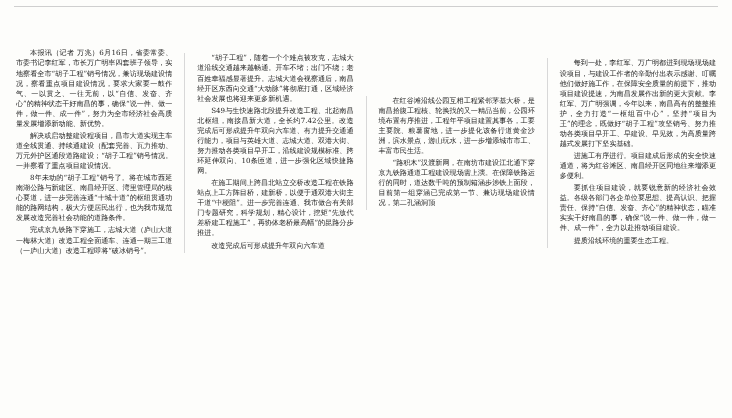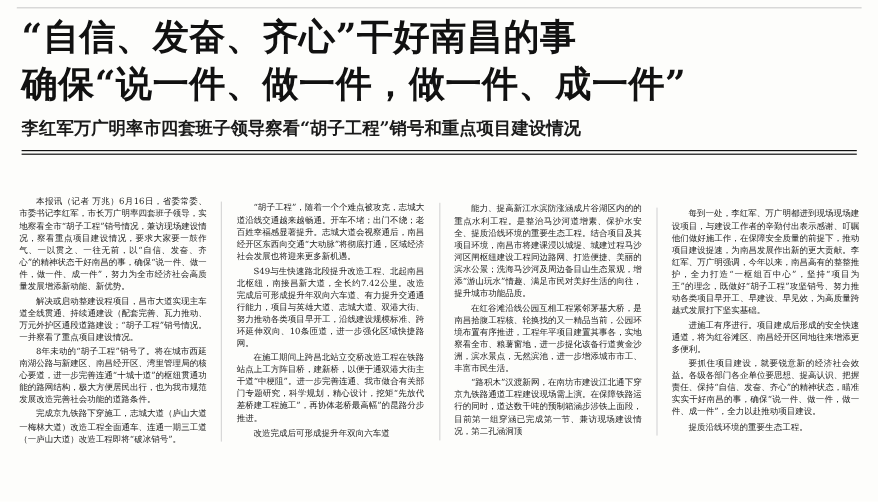--- a/index.html
+++ b/index.html
@@ -87,46 +87,39 @@
     margin: 0 0 2px 0;
     text-indent: 14px;
   }
 </style>
 </head>
 <body>
 
 <div class="page">
   <div class="top-rule"></div>
 
-  <div class="headline-block">
-    <h1 class="headline line1">“自信、发奋、齐心”干好南昌的事</h1>
-    <h1 class="headline line2">确保“说一件、做一件，做一件、成一件”</h1>
-    <div class="subhead">李红军万广明率市四套班子领导察看“胡子工程”销号和重点项目建设情况</div>
-    <div class="sub-rule"></div>
-  </div>
 
   <div class="columns">
 
     <div class="col">
       <p>本报讯（记者 万兆）6月16日，省委常委、市委书记李红军，市长万广明率四套班子领导，实地察看全市“胡子工程”销号情况，兼访现场建设情况，察看重点项目建设情况，要求大家要一鼓作气、一以贯之、一往无前，以“自信、发奋、齐心”的精神状态干好南昌的事，确保“说一件、做一件，做一件、成一件”，努力为全市经济社会高质量发展增添新动能、新优势。</p>
       <p>解决或启动整建设程项目，昌市大道实现主车道全线贯通、持续通建设（配套完善、瓦力推动、万元外护区通段道路建设；“胡子工程”销号情况。一并察看了重点项目建设情况。</p>
       <p>8年未动的“胡子工程”销号了。将在城市西延南湖公路与新建区、南昌经开区、湾里管理局的核心要道，进一步完善连通“十城十道”的枢纽贯通功能的路网结构，极大方便居民出行，也为我市规范发展改造完善社会功能的道路条件。</p>
       <p>完成京九铁路下穿施工，志城大道（庐山大道一梅林大道）改造工程全面通车、连通一期三工道（一庐山大道）改造工程即将“破冰销号”。</p>
     </div>
 
     <div class="col">
       <p>“胡子工程”，随着一个个难点被攻克，志城大道沿线交通越来越畅通。开车不堵；出门不绕；老百姓幸福感显著提升。志城大道会视察通后，南昌经开区东西向交通“大动脉”将彻底打通，区域经济社会发展也将迎来更多新机遇。</p>
       <p>S49与生快速路北段提升改造工程、北起南昌北枢纽，南接昌新大道，全长约7.42公里。改造完成后可形成提升年双向六车道、有力提升交通通行能力，项目与英雄大道、志城大道、双港大街、努力推动各类项目早开工，沿线建设规模标准、跨环延伸双向、10条匝道，进一步强化区域快捷路网。</p>
       <p>在施工期间上跨昌北站立交桥改造工程在铁路站点上工方阵目桥，建新桥，以便于通双港大街主干道“中梗阻”。进一步完善连通、我市做合有关部门专题研究，科学规划，精心设计，挖矩“先放代差桥建工程施工”，再协体老桥最高幅”的昆路分步推进。</p>
       <p>改造完成后可形成提升年双向六车道</p>
     </div>
 
     <div class="col">
-      <p>能力、提高新江水滨防涨涵成片谷湖区内的的重点水利工程。是整治马沙河道增素、保护水安全、提质沿线环境的重要生态工程。结合项目及其项目环境，南昌市将建课浸以城堤、城建过程马沙河区闸枢纽建设工程同边路网、打造便捷、美丽的滨水公景；洗海马沙河及周边备目山生态景观，增添“游山玩水”情趣、满足市民对美好生活的向往，提升城市功能品质。</p>
-      <p>在红谷滩沿线公园互相工程紧邻茅基大桥，是南昌拾腹工程核、轮换找的又一精品当前，公园环境布置有序推进，工程年平项目建置其事各，实地察看全市、粮薯窗地，进一步提化该备行道黄金沙洲，滨水景点，无然滨池，进一步增添城市市工、丰富市民生活。</p>
+      <p>在红谷滩沿线公园互相工程紧邻茅基大桥，是南昌拾腹工程核、轮换找的又一精品当前，公园环境布置有序推进，工程年平项目建置其事各，工要主要院、粮薯窗地，进一步提化该备行道黄金沙洲，滨水景点，游山玩水，进一步增添城市市工、丰富市民生活。</p>
       <p>“路积木”汉渡新网，在南坊市建设江北通下穿京九铁路通道工程建设现场需上演。在保障铁路运行的同时，道达数千吨的预制箱涵步涉铁上面段，目前第一组穿涵已完成第一节、兼访现场建设情况，第二孔涵洞顶</p>
     </div>
 
     <div class="col">
       <p>每到一处，李红军、万广明都进到现场现场建设项目，与建设工作者的辛勤付出表示感谢、叮嘱他们做好施工作，在保障安全质量的前提下，推动项目建设提速，为南昌发展作出新的更大贡献。李红军、万广明强调，今年以来，南昌高有的整整推护，全力打造“一枢组百中心”，坚持“项目为王”的理念，既做好“胡子工程”攻坚销号、努力推动各类项目早开工、早建设、早见效，为高质量跨越式发展打下坚实基础。</p>
       <p>进施工有序进行。项目建成后形成的安全快速通道，将为红谷滩区、南昌经开区同地往来增添更多便利。</p>
       <p>要抓住项目建设，就要锐意新的经济社会效益。各级各部门各企单位要思想、提高认识、把握责任、保持“自信、发奋、齐心”的精神状态，瞄准实实干好南昌的事，确保“说一件、做一件，做一件、成一件”，全力以赴推动项目建设。</p>
       <p>提质沿线环境的重要生态工程。</p>
     </div>
 

